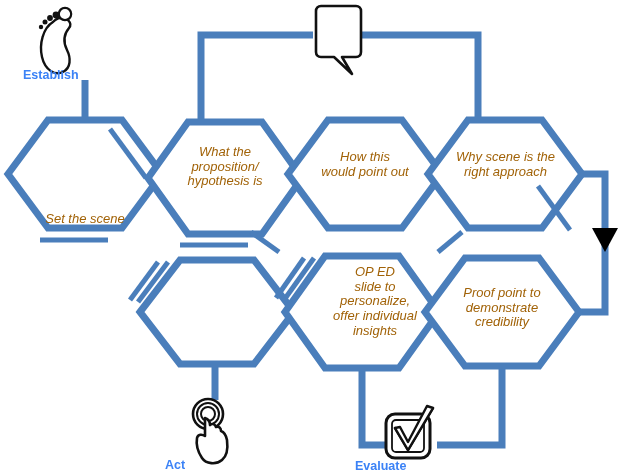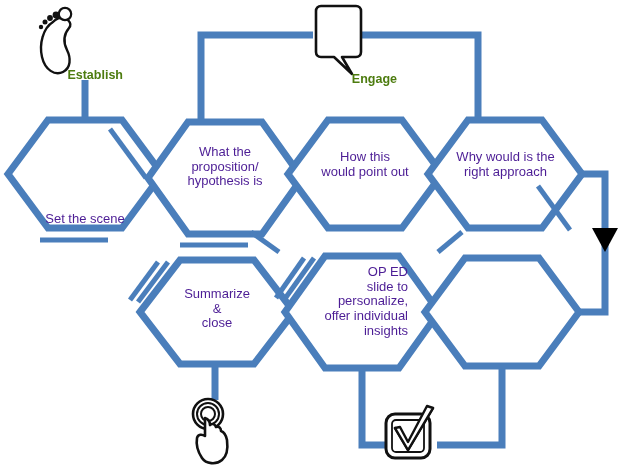--- a/index.html
+++ b/index.html
@@ -20,33 +20,34 @@
   #flow-svg {
     position: absolute;
     left: 0;
     top: 0;
     width: 618px;
     height: 476px;
   }
   .hex-label {
     position: absolute;
     text-align: center;
-    color: #4c1d95;
+    color: #a16207;
     line-height: 1.13;
     font-size: 13px;
     font-family: "Liberation Sans", sans-serif;
     pointer-events: none;
     white-space: pre-line;
+    font-style: italic;
   }
   .icon-label {
     position: absolute;
-    text-align: right;
+    text-align: left;
     font-weight: bold;
     font-size: 12.5px;
-    color: #4d7c0f;
+    color: #3b82f6;
     font-family: "Liberation Sans", sans-serif;
   }
 </style>
 </head>
 <body>
 
 <div id="canvas">
 
   <svg id="flow-svg" viewBox="0 0 618 476">
     <defs></defs>
@@ -147,33 +148,34 @@
 
   <div class="hex-label" style="left:25px; top:164px; width:120px;margin-top:48px;">Set the scene</div>
 
   <div class="hex-label" style="left:165px; top:145px; width:120px;">What the
 proposition/
 hypothesis is</div>
 
   <div class="hex-label" style="left:305px; top:150px; width:120px;">How this
 would point out</div>
 
-  <div class="hex-label" style="left:444px; top:150px; width:123px;">Why would is the
+  <div class="hex-label" style="left:444px; top:150px; width:123px;">Why scene is the
 right approach</div>
 
-  <div class="hex-label" style="left:157px; top:287px; width:120px;">Summarize
-&amp;
-close</div>
 
-  <div class="hex-label" style="left:284px; top:265px; width:124px;text-align:right;">OP ED
+  <div class="hex-label" style="left:313px; top:265px; width:124px;">OP ED
 slide to
 personalize,
 offer individual
 insights</div>
 
+  <div class="hex-label" style="left:442px; top:286px; width:120px;">Proof point to
+demonstrate
+credibility</div>
 
   <div class="icon-label" style="left:23px; top:68px; width:100px;">Establish</div>
 
-  <div class="icon-label" style="left:287px; top:72px; width:110px;">Engage</div>
 
+  <div class="icon-label" style="left:165px; top:458px; width:100px;">Act</div>
 
+  <div class="icon-label" style="left:355px; top:459px; width:110px;">Evaluate</div>
 
 </div>
 
 </body></html>

